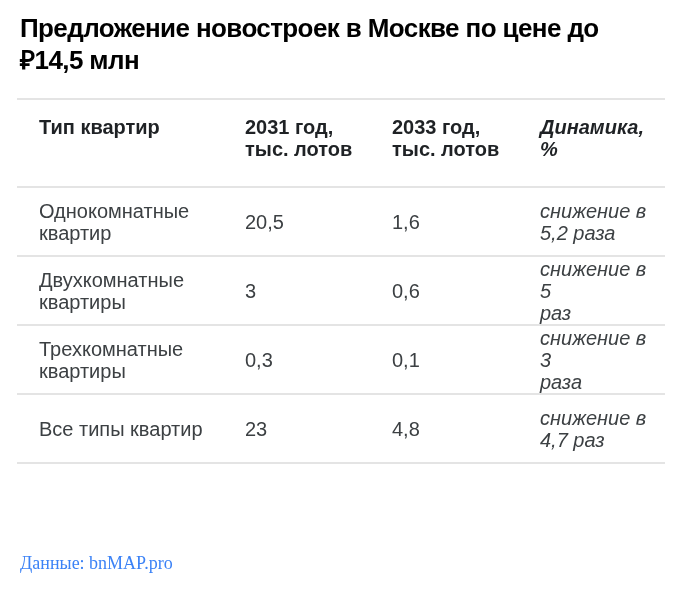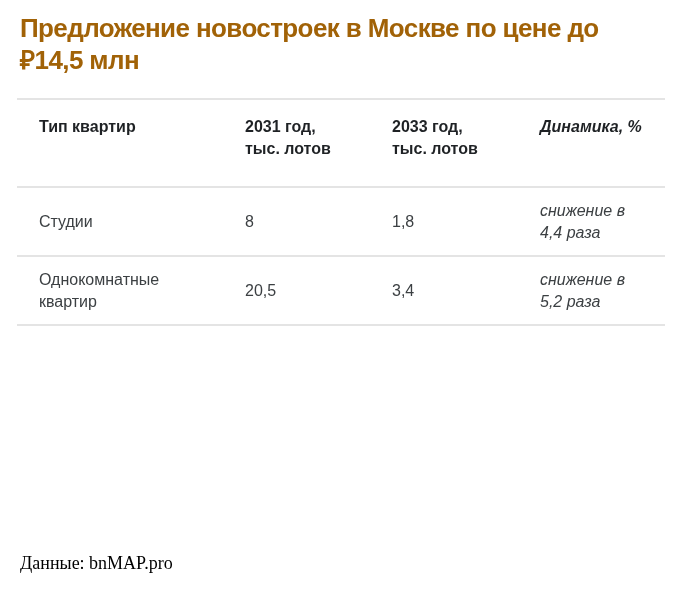--- a/index.html
+++ b/index.html
@@ -19,35 +19,35 @@
   }
   .title {
     margin: 0;
     padding: 12px 20px 0 20px;
     max-width: 650px;
     font-family: "Liberation Sans", sans-serif;
     font-size: 26px;
     line-height: 32px;
     font-weight: 800;
     letter-spacing: -0.6px;
-    color: #a16207;
+    color: #000000;
     white-space: pre-line;
   }
   table.offers {
     border-collapse: collapse;
     table-layout: fixed;
     width: 648px;
     margin: 22px 0 0 17px;
   }
   table.offers col.c0 { width: 228px; }
   table.offers col.c1 { width: 147px; }
   table.offers col.c2 { width: 148px; }
   table.offers col.c3 { width: 125px; }
   table.offers th, table.offers td {
-    font-size: 16px;
+    font-size: 20px;
     line-height: 22px;
     text-align: left;
     white-space: pre-line;
     padding: 0;
   }
   table.offers thead th {
     height: 70px;
     vertical-align: top;
     padding-top: 16px;
     font-weight: 700;
@@ -63,21 +63,21 @@
     border-bottom: 2px solid #e4e4e4;
   }
   table.offers th.col0, table.offers td.col0 { padding-left: 22px; }
   table.offers th.col3, table.offers td.col3 { padding-right: 18px; font-style: italic; }
   .source {
     position: absolute;
     left: 20px;
     top: 553px;
     font-family: "Liberation Serif", "DejaVu Serif", serif;
     font-size: 18px;
-    color: #000000;
+    color: #3b82f6;
   }
 </style>
 </head>
 <body>
 
 <div class="page">
 
   <h1 class="title">Предложение новостроек в Москве по цене до
 ₽14,5 млн</h1>
 
@@ -93,32 +93,48 @@
         <th class="col0">Тип квартир</th>
         <th class="col1">2031 год,
 тыс. лотов</th>
         <th class="col2">2033 год,
 тыс. лотов</th>
         <th class="col3">Динамика, %</th>
       </tr>
     </thead>
     <tbody>
         <tr>
-          <td class="col0">Студии</td>
-          <td class="col1">8</td>
-          <td class="col2">1,8</td>
-          <td class="col3">снижение в
-4,4 раза</td>
-        </tr>
-        <tr>
           <td class="col0">Однокомнатные
 квартир</td>
           <td class="col1">20,5</td>
-          <td class="col2">3,4</td>
+          <td class="col2">1,6</td>
           <td class="col3">снижение в
 5,2 раза</td>
+        </tr>
+        <tr>
+          <td class="col0">Двухкомнатные
+квартиры</td>
+          <td class="col1">3</td>
+          <td class="col2">0,6</td>
+          <td class="col3">снижение в 5
+раз</td>
+        </tr>
+        <tr>
+          <td class="col0">Трехкомнатные
+квартиры</td>
+          <td class="col1">0,3</td>
+          <td class="col2">0,1</td>
+          <td class="col3">снижение в 3
+раза</td>
+        </tr>
+        <tr>
+          <td class="col0">Все типы квартир</td>
+          <td class="col1">23</td>
+          <td class="col2">4,8</td>
+          <td class="col3">снижение в
+4,7 раз</td>
         </tr>
       </tbody>
   </table>
 
   <div class="source">Данные: bnMAP.pro</div>
 
 </div>
 
 </body></html>

